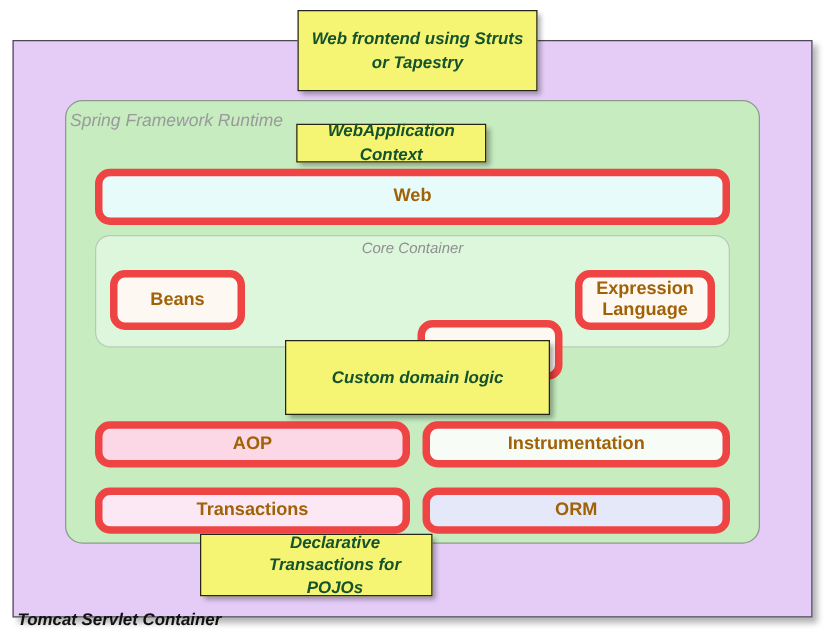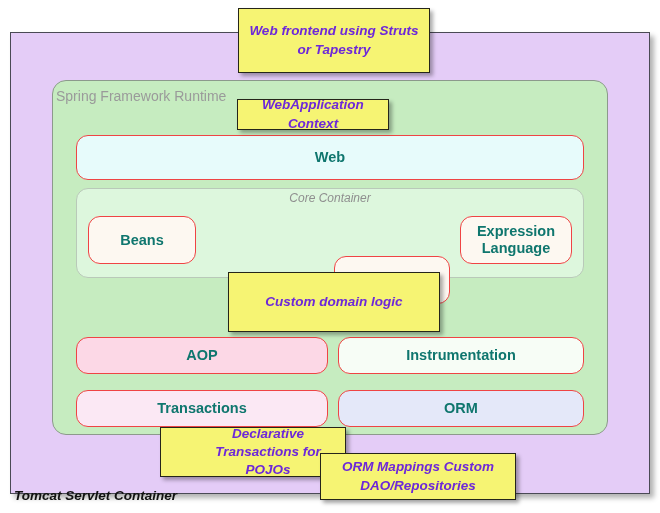--- a/index.html
+++ b/index.html
@@ -51,37 +51,38 @@
     background: #c6ecc0;
     border: 1px solid #8c9a8c;
     border-radius: 14px;
     box-sizing: border-box;
   }
   .spring-label {
     position: absolute;
     left: 56px;
     top: 88px;
     font-size: 14px;
+    font-style: italic;
     color: #9a9a9a;
     white-space: nowrap;
   }
 
   
   .module {
     position: absolute;
     box-sizing: border-box;
-    border: 1px solid #ef4444;
+    border: 6px solid #ef4444;
     border-radius: 12px;
     display: flex;
     align-items: center;
     justify-content: center;
     text-align: center;
     font-size: 14.5px;
     font-weight: bold;
-    color: #0f766e;
+    color: #a16207;
     line-height: 1.15;
   }
 
   
   .web-band {
     left: 76px;
     top: 135px;
     width: 508px;
     height: 45px;
     background: #e7fbfb;
@@ -126,21 +127,21 @@
     box-sizing: border-box;
     background: #f6f473;
     border: 1.5px solid #25251a;
     display: flex;
     align-items: center;
     justify-content: center;
     text-align: center;
     font-size: 13.5px;
     font-weight: bold;
     font-style: italic;
-    color: #6d28d9;
+    color: #14532d;
     line-height: 1.35;
     box-shadow: 3px 3px 4px rgba(0,0,0,0.33);
     padding: 2px 6px;
   }
   .co-webfrontend { left: 238px; top: 8px;   width: 192px; height: 65px; }
   .co-webappctx   { left: 237px; top: 99px;  width: 152px; height: 31px; }
   .co-customlogic { left: 228px; top: 272px; width: 212px; height: 60px; }
   .co-decltx      { left: 160px; top: 427px; width: 186px; height: 50px; padding-left: 36px; }
   .co-ormmap      { left: 320px; top: 453px; width: 196px; height: 47px; }
 </style>
@@ -166,15 +167,14 @@
 
   <div class="module mod-aop">AOP</div>
   <div class="module mod-instr">Instrumentation</div>
   <div class="module mod-trans">Transactions</div>
   <div class="module mod-orm">ORM</div>
 
   <div class="callout co-webfrontend">Web frontend  using Struts or Tapestry</div>
   <div class="callout co-webappctx">WebApplication Context</div>
   <div class="callout co-customlogic">Custom domain logic</div>
   <div class="callout co-decltx">Declarative Transactions for POJOs</div>
-  <div class="callout co-ormmap">ORM Mappings Custom DAO/Repositories</div>
 
 </div>
 
 </body></html>

